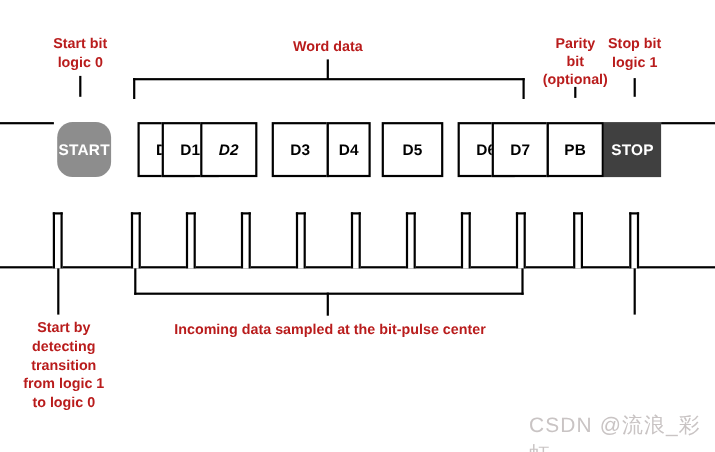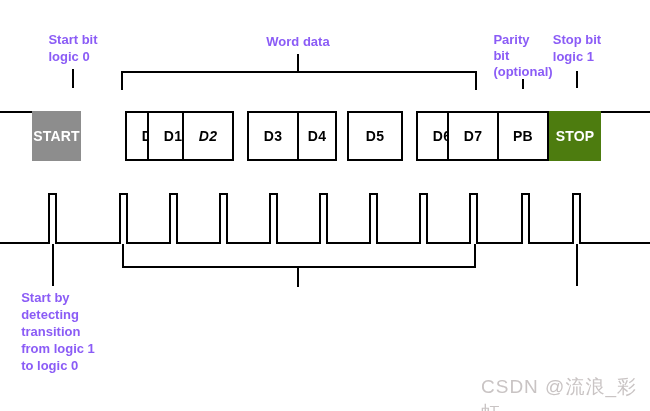--- a/index.html
+++ b/index.html
@@ -3,21 +3,21 @@
 <meta charset="utf-8">
 <style>
   html,body { margin:0; padding:0; background:#ffffff; }
   #canvas {
     position:relative; width:650px; height:411px; background:#ffffff;
     font-family:"Liberation Sans", sans-serif; overflow:hidden;
   }
   .hline, .vline { position:absolute; background:#000; }
   .label {
     position:absolute; font-weight:bold; font-size:13px; line-height:17px;
-    text-align:left; color:#8b5cf6; transform:translateX(-50%);
+    text-align:center; color:#b91c1c; transform:translateX(-50%);
     white-space:pre-line; width:max-content;
   }
   .cell {
     position:absolute; top:111px; height:50px; box-sizing:border-box;
     display:flex; align-items:center; justify-content:center;
     font-weight:bold; font-size:14px; letter-spacing:0.2px;
   }
   .cell.data { background:#fff; border:2px solid #000; color:#000; }
   .cell.control { color:#fff; }
   .pulse {
@@ -49,31 +49,31 @@
 
   <div class="vline" style="left:297px; top:54px; width:2px; height:18px;"></div>
   <div class="hline" style="left:121px; top:71px; width:356px; height:2px;"></div>
   <div class="vline" style="left:121px; top:71px; width:2px; height:19px;"></div>
   <div class="vline" style="left:475px; top:71px; width:2px; height:19px;"></div>
 
   <div>
     <div class="hline" style="left:0; top:111px; width:49px; height:2px;"></div>
     <div class="hline" style="left:601px; top:111px; width:49px; height:2px;"></div>
 
-  <div class="cell control" style="left: 32px; width: 49px; background: rgb(141, 141, 141);">START</div>
+  <div class="cell control" style="left: 52px; width: 49px; background: rgb(141, 141, 141); border-radius: 14px;">START</div>
       <div class="cell data" style="left: 97px; width: 52px; margin-left: 28px;">D0</div>
       <div class="cell data" style="left: 147px; width: 52px;">D1</div>
       <div class="cell data" style="left: 182px; width: 52px; font-style: italic;">D2</div>
       <div class="cell data" style="left: 247px; width: 52px;">D3</div>
       <div class="cell data" style="left: 297px; width: 40px;">D4</div>
       <div class="cell data" style="left: 347px; width: 56px;">D5</div>
       <div class="cell data" style="left: 416px; width: 52px;">D6</div>
       <div class="cell data" style="left: 447px; width: 52px;">D7</div>
       <div class="cell data" style="left: 497px; width: 52px;">PB</div>
-      <div class="cell control" style="left: 549px; width: 52px; background: #4d7c0f;">STOP</div>
+      <div class="cell control" style="left: 549px; width: 52px; background: #404040;">STOP</div>
     </div>
 
   <div>
     <div class="hline" style="left:0; top:242px; width:650px; height:2px;"></div>
 
   <div class="pulse" style="left: 48px;"></div>
       <div class="pulse" style="left: 119px;"></div>
       <div class="pulse" style="left: 169px;"></div>
       <div class="pulse" style="left: 219px;"></div>
       <div class="pulse" style="left: 269px;"></div>
@@ -91,15 +91,16 @@
   <div class="vline" style="left:122px; top:244px; width:2px; height:24px;"></div>
   <div class="vline" style="left:474px; top:244px; width:2px; height:24px;"></div>
   <div class="hline" style="left:122px; top:266px; width:354px; height:2px;"></div>
   <div class="vline" style="left:297px; top:266px; width:2px; height:21px;"></div>
 
   <div class="label" style="left:58px; top:289px;">Start by
 detecting
 transition
 from logic 1
 to logic 0</div>
+  <div class="label" style="left:300px; top:291px;">Incoming data sampled at the bit-pulse center</div>
 
   <div class="watermark" style="color: rgb(201, 196, 196);">CSDN @流浪_彩虹</div>
 </div>
 
 </body></html>

